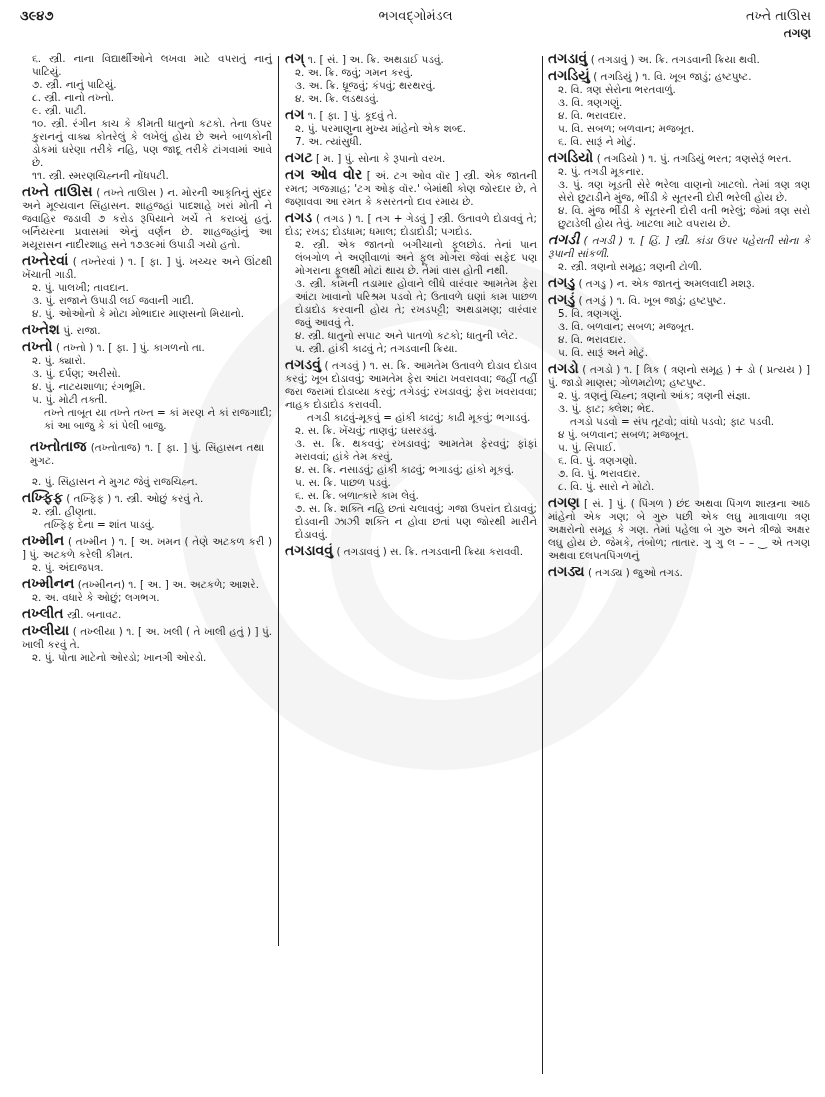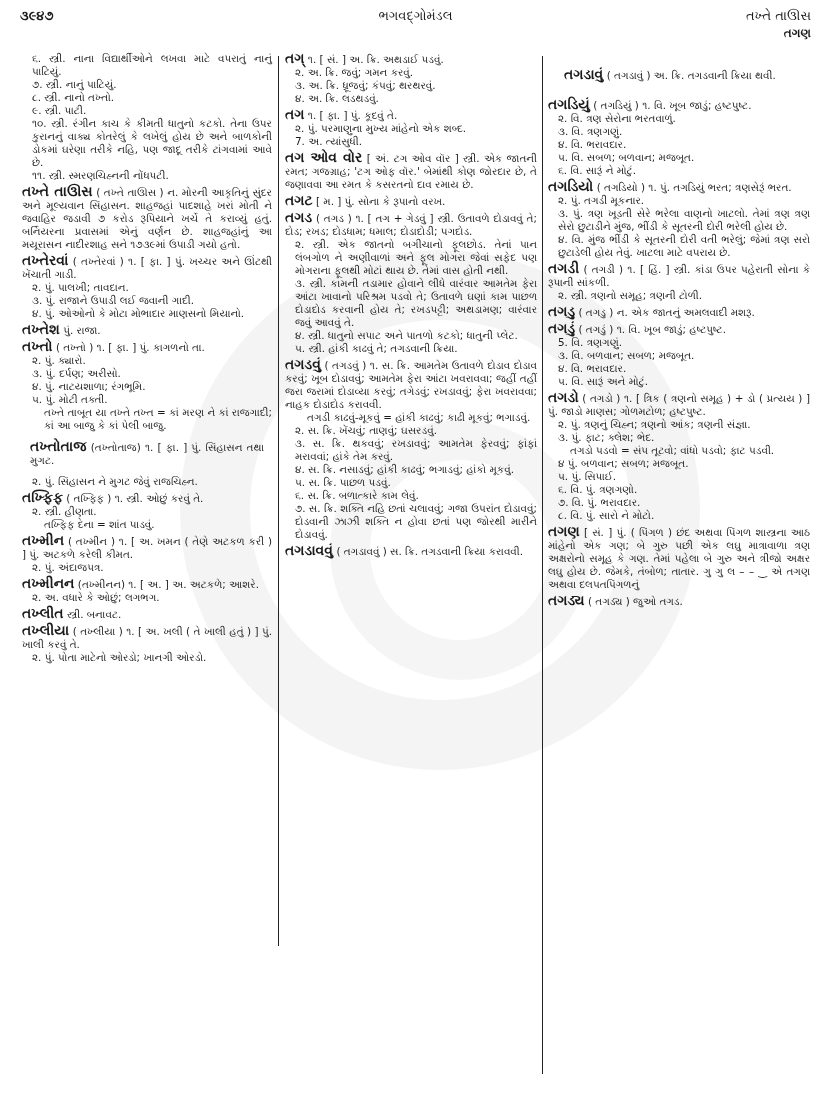--- a/index.html
+++ b/index.html
@@ -116,24 +116,24 @@
       <p class="sense">૨. અ. ક્રિ. જવું; ગમન કરવું.</p>
       <p class="sense">૩. અ. ક્રિ. ધ્રૂજવું; કંપવું; થરથરવું.</p>
       <p class="sense">૪. અ. ક્રિ. લડથડવું.</p>
     </div>
     <div class="entry">
       <p style="margin: 0px;"><span class="hw">તગ</span> <span>૧. [ ફા. ] પું. કૂદવું તે.</span></p>
       <p class="sense">૨. પું. પરમાણુના મુખ્ય માંહેનો એક શબ્દ.</p>
       <p class="sense">7. અ. ત્યાંસુધી.</p>
     </div>
     <div class="entry">
+      <p style="margin: 0px;"><span class="hw">તગટ</span> <span>[ મ. ] પું. સોના કે રૂપાનો વરખ.</span></p>
+    </div>
+    <div class="entry">
       <p style="margin: 0px;"><span class="hw">તગ ઓવ વોર</span> <span>[ અં. ટગ ઓવ વૉર ] સ્ત્રી. એક જાતની રમત; ગજગ્રાહ; 'ટગ ઓફ વૉર.' બેમાંથી કોણ જોરદાર છે, તે જણાવવા આ રમત કે કસરતનો દાવ રમાય છે.</span></p>
-    </div>
-    <div class="entry">
-      <p style="margin: 0px;"><span class="hw">તગટ</span> <span>[ મ. ] પું. સોના કે રૂપાનો વરખ.</span></p>
     </div>
     <div class="entry">
       <p style="margin: 0px;"><span class="hw">તગડ</span> <span>( તગડ ) ૧. [ તગ + ગેડવું ] સ્ત્રી. ઉતાવળે દોડાવવું તે; દોડ; રખડ; દોડધામ; ધમાલ; દોડાદોડી; પગદોડ.</span></p>
       <p class="sense">૨. સ્ત્રી. એક જાતનો બગીચાનો ફૂલછોડ. તેનાં પાન લંબગોળ ને અણીવાળાં અને ફૂલ મોગરા જેવાં સફેદ પણ મોગરાના ફૂલથી મોટાં થાય છે. તેમાં વાસ હોતી નથી.</p>
       <p class="sense">૩. સ્ત્રી. કામની તડામાર હોવાને લીધે વારંવાર આમતેમ ફેરા આંટા ખાવાનો પરિશ્રમ પડવો તે; ઉતાવળે ઘણાં કામ પાછળ દોડાદોડ કરવાની હોય તે; રખડપટ્ટી; અથડામણ; વારંવાર જવું આવવું તે.</p>
       <p class="sense">૪. સ્ત્રી. ધાતુનો સપાટ અને પાતળો કટકો; ધાતુની પ્લેટ.</p>
       <p class="sense">૫. સ્ત્રી. હાંકી કાઢવું તે; તગડવાની ક્રિયા.</p>
     </div>
     <div class="entry">
       <p style="margin: 0px;"><span class="hw">તગડવું</span> <span>( તગડવું ) ૧. સ. ક્રિ. આમતેમ ઉતાવળે દોડાવ દોડાવ કરવું; ખૂબ દોડાવવું; આમતેમ ફેરા આંટા ખવરાવવા; જહીં તહીં જરા જરામાં દોડાવ્યા કરવું; તગેડવું; રખડાવવું; ફેરા ખવરાવવા; નાહક દોડાદોડ કરાવવી.</span></p>
@@ -144,38 +144,38 @@
       <p class="sense">૫. સ. ક્રિ. પાછળ પડવું.</p>
       <p class="sense">૬. સ. ક્રિ. બળાત્કારે કામ લેવું.</p>
       <p class="sense">૭. સ. ક્રિ. શક્તિ નહિ છતાં ચલાવવું; ગજા ઉપરાંત દોડાવવું; દોડવાની ઝાઝી શક્તિ ન હોવા છતાં પણ જોરથી મારીને દોડાવવું.</p>
     </div>
     <div class="entry">
       <p style="margin: 0px;"><span class="hw">તગડાવવું</span> <span>( તગડાવવું ) સ. ક્રિ. તગડવાની ક્રિયા કરાવવી.</span></p>
     </div>
   </div>
 <div class="col c3">
     <div class="entry">
-      <p style="margin: 16px;"><span class="hw">તગડાવું</span> <span>( તગડાવું ) અ. ક્રિ. તગડવાની ક્રિયા થવી.</span></p>
+      <p style="margin: 0px;"><span class="hw">તગડાવું</span> <span>( તગડાવું ) અ. ક્રિ. તગડવાની ક્રિયા થવી.</span></p>
     </div>
     <div class="entry">
       <p style="margin: 0px;"><span class="hw">તગડિયું</span> <span>( તગડિયું ) ૧. વિ. ખૂબ જાડું; હષ્ટપુષ્ટ.</span></p>
       <p class="sense">૨. વિ. ત્રણ સેરોના ભરતવાળું.</p>
       <p class="sense">૩. વિ. ત્રણગણું.</p>
       <p class="sense">૪. વિ. ભરાવદાર.</p>
       <p class="sense">૫. વિ. સબળ; બળવાન; મજબૂત.</p>
       <p class="sense">૬. વિ. સારૂં ને મોટું.</p>
     </div>
     <div class="entry">
       <p style="margin: 0px;"><span class="hw">તગડિયો</span> <span>( તગડિયો ) ૧. પું. તગડિયું ભરત; ત્રણસેરૂં ભરત.</span></p>
       <p class="sense">૨. પું. તગડી મૂકનાર.</p>
       <p class="sense">૩. પું. ત્રણ ખૂડતી સેરે ભરેલા વાણનો ખાટલો. તેમાં ત્રણ ત્રણ સેરો છુટાડીને મુંજ, ભીંડી કે સૂતરની દોરી ભરેલી હોય છે.</p>
       <p class="sense">૪. વિ. મુંજ ભીંડી કે સૂતરની દોરી વતી ભરેલું; જેમાં ત્રણ સરો છુટાડેલી હોય તેવું. ખાટલા માટે વપરાય છે.</p>
     </div>
     <div class="entry">
-      <p style="margin: 0px;"><span class="hw">તગડી</span> <span>( તગડી ) ૧. [ હિં. ] સ્ત્રી. કાંડા ઉપર પહેરાતી સોના કે રૂપાની સાંકળી.</span></p>
+      <p style="margin: 0px; font-style: italic;"><span class="hw">તગડી</span> <span>( તગડી ) ૧. [ હિં. ] સ્ત્રી. કાંડા ઉપર પહેરાતી સોના કે રૂપાની સાંકળી.</span></p>
       <p class="sense">૨. સ્ત્રી. ત્રણનો સમૂહ; ત્રણની ટોળી.</p>
     </div>
     <div class="entry">
       <p style="margin: 0px;"><span class="hw">તગડુ</span> <span>( તગડુ ) ન. એક જાતનું અમલવાદી મશરૂ.</span></p>
     </div>
     <div class="entry">
       <p style="margin: 0px;"><span class="hw">તગડું</span> <span>( તગડું ) ૧. વિ. ખૂબ જાડું; હષ્ટપુષ્ટ.</span></p>
       <p class="sense">5. વિ. ત્રણગણું.</p>
       <p class="sense">૩. વિ. બળવાન; સબળ; મજબૂત.</p>
       <p class="sense">૪. વિ. ભરાવદાર.</p>

